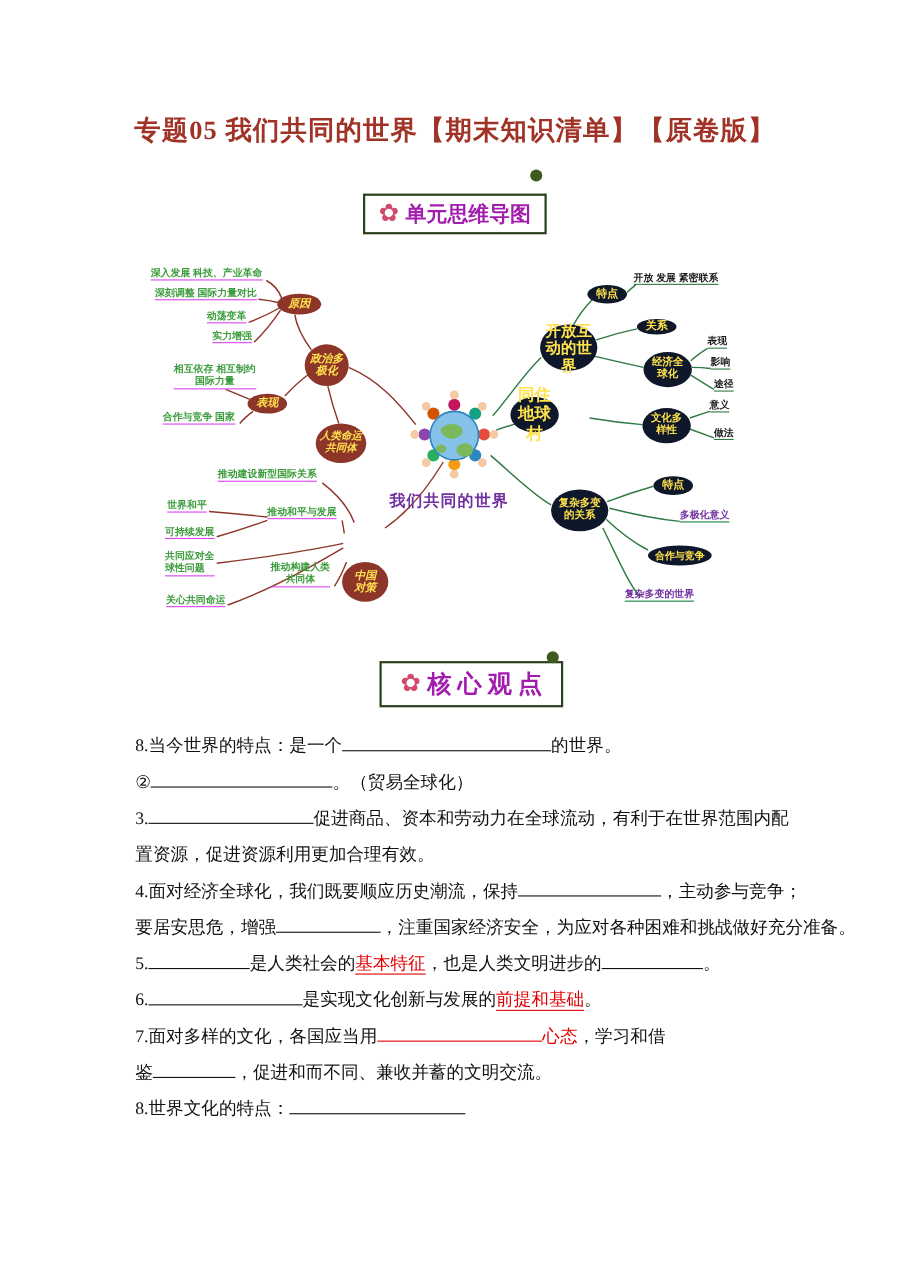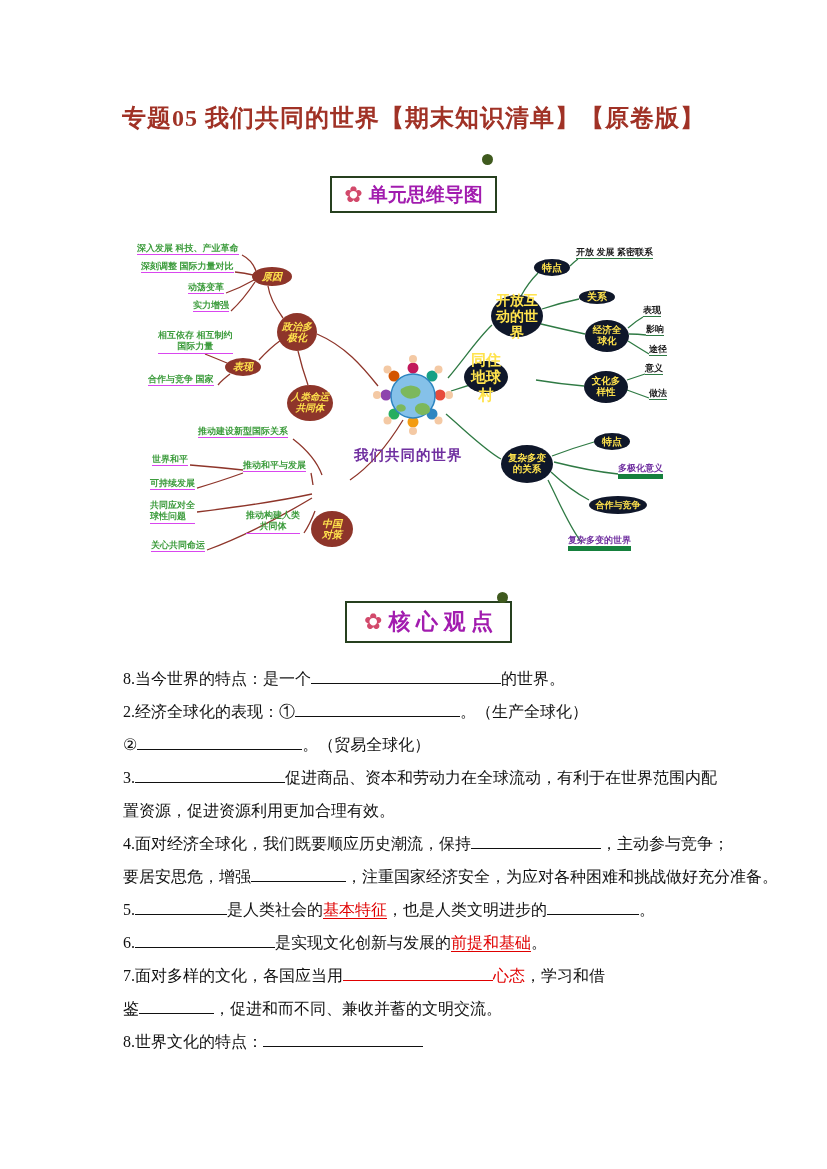--- a/index.html
+++ b/index.html
@@ -17,21 +17,21 @@
   .mindmap{position:absolute;top:228px;left:0;width:827px;height:360px;
            font-family:"Liberation Sans","DejaVu Sans",sans-serif;}
   .mindmap svg.lines{position:absolute;left:0;top:0;}
   .node{position:absolute;display:flex;align-items:center;justify-content:center;text-align:center;
         border-radius:50%;font-weight:bold;line-height:1.15;word-break:break-all;box-sizing:border-box;}
   .maroon{background:#8E352A;color:#FFE34D;font-style:italic;}
   .greenN{background:#0f172a;color:#FFE34D;}
   .leaf{position:absolute;font-size:9px;font-weight:bold;white-space:pre-line;line-height:1.25;}
   .lg{color:#3D9C3D;border-bottom:1px solid #d946ef;}          
   .lb{color:#1a1a1a;border-bottom:1px solid #2F7A44;}          
-  .lp{color:#7030A0;border-bottom:5px solid #15803d;}          
+  .lp{color:#7030A0;border-bottom:1px solid #15803d;}          
   .center-label{position:absolute;color:#7030A0;font-weight:bold;font-size:14.5px;letter-spacing:1px;}
   
   .content{position:absolute;left:123px;top:662px;width:596px;font-size:16px;}
   .cline{height:33px;line-height:33px;white-space:nowrap;}
   .blank{display:inline-block;height:4px;border-bottom:1px solid #111;}
   .blank.redb{border-bottom-color:#E00000;}
   .red-u{color:#E00000;border-bottom:1px solid #E00000;}
   .red-t{color:#E00000;}
 </style>
 </head>
@@ -145,23 +145,20 @@
     <span class="flower">✿</span>
     <span class="section-label" style="font-size:22px;">核 心 观 点</span>
   </div>
   <div class="dot" style="left:497px;top:592px;"></div>
 
   <div class="content">
     <div class="cline">
       <span>8.当今世界的特点：是一个</span><span class="blank" style="width:190px;"></span><span>的世界。</span>
     </div>
     <div class="cline">
-      <span>2.经济全球化的表现：①</span><span class="blank" style="width:165px;"></span><span>。（生产全球化）</span>
-    </div>
-    <div class="cline">
       <span>②</span><span class="blank" style="width:165px;"></span><span>。（贸易全球化）</span>
     </div>
     <div class="cline">
       <span>3.</span><span class="blank" style="width:150px;"></span><span>促进商品、资本和劳动力在全球流动，有利于在世界范围内配</span>
     </div>
     <div class="cline">
       <span>置资源，促进资源利用更加合理有效。</span>
     </div>
     <div class="cline">
       <span>4.面对经济全球化，我们既要顺应历史潮流，保持</span><span class="blank" style="width:130px;"></span><span>，主动参与竞争；</span>

